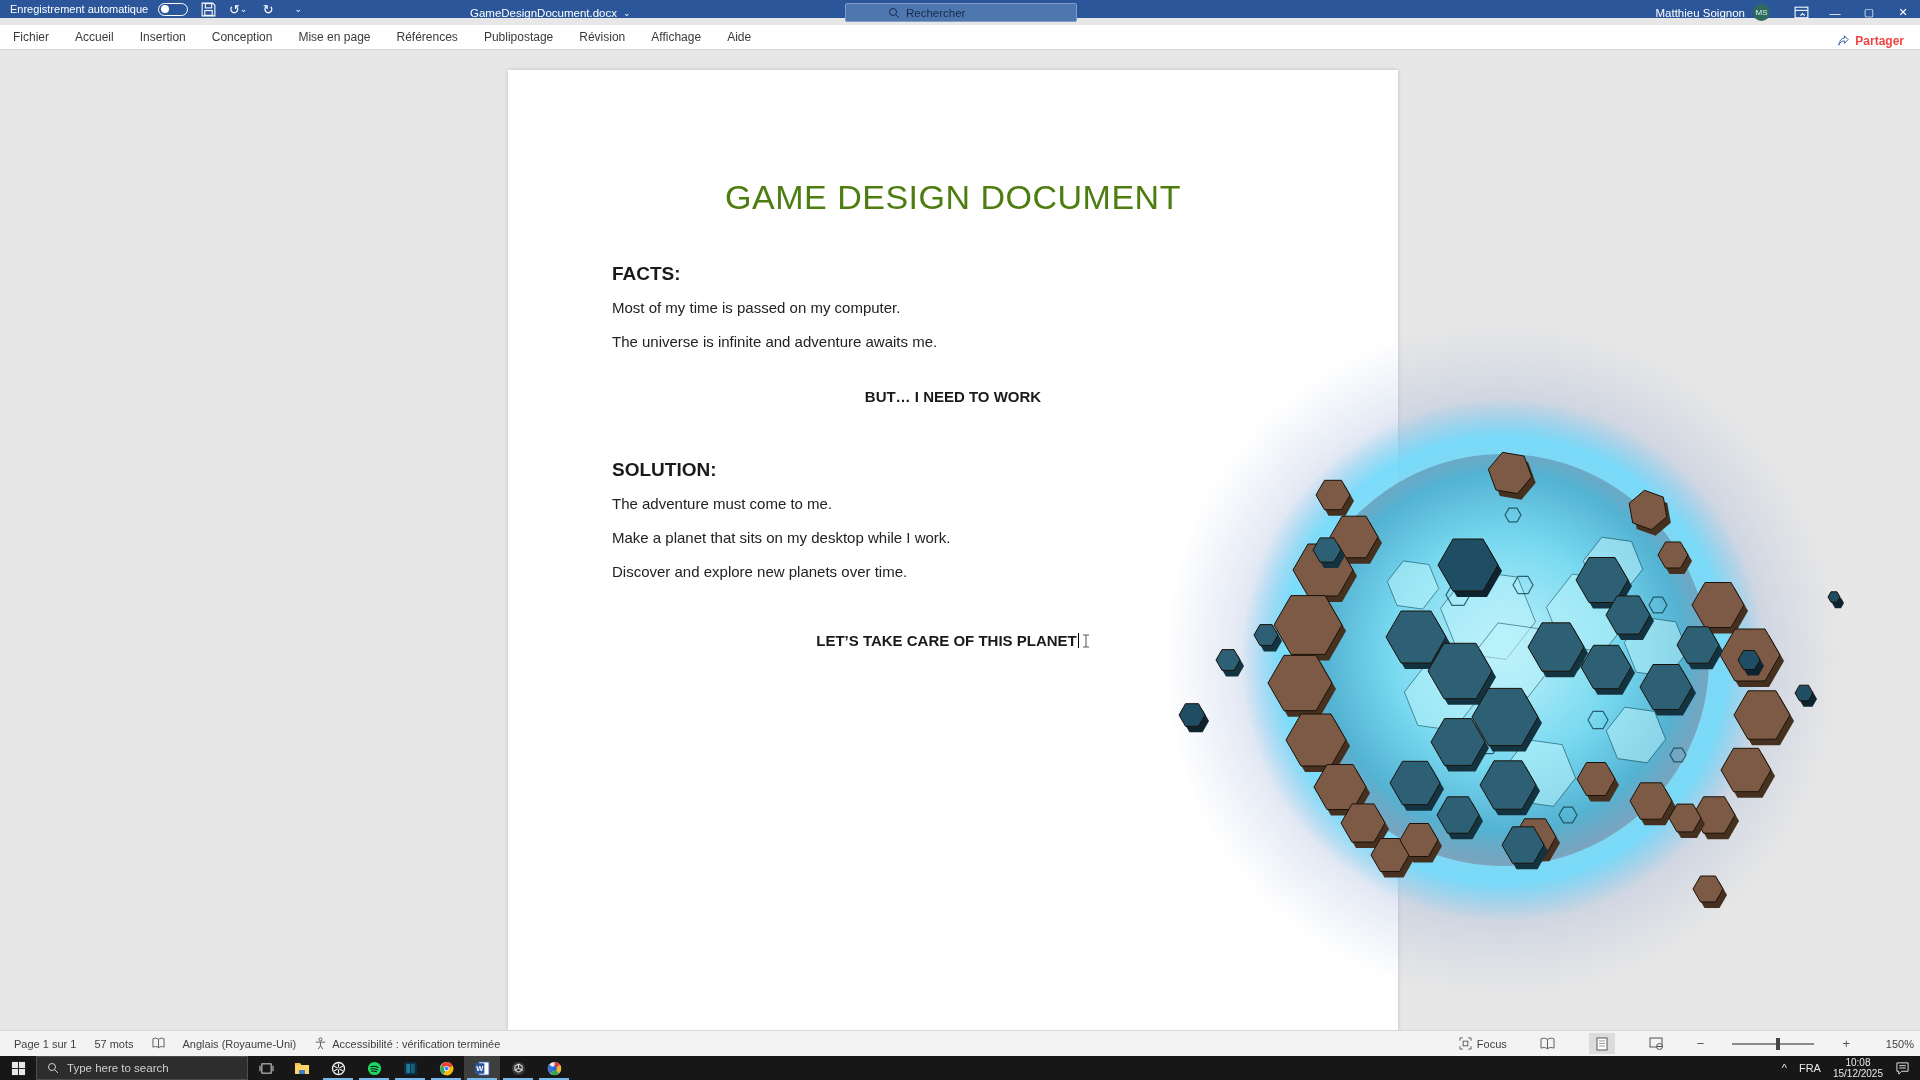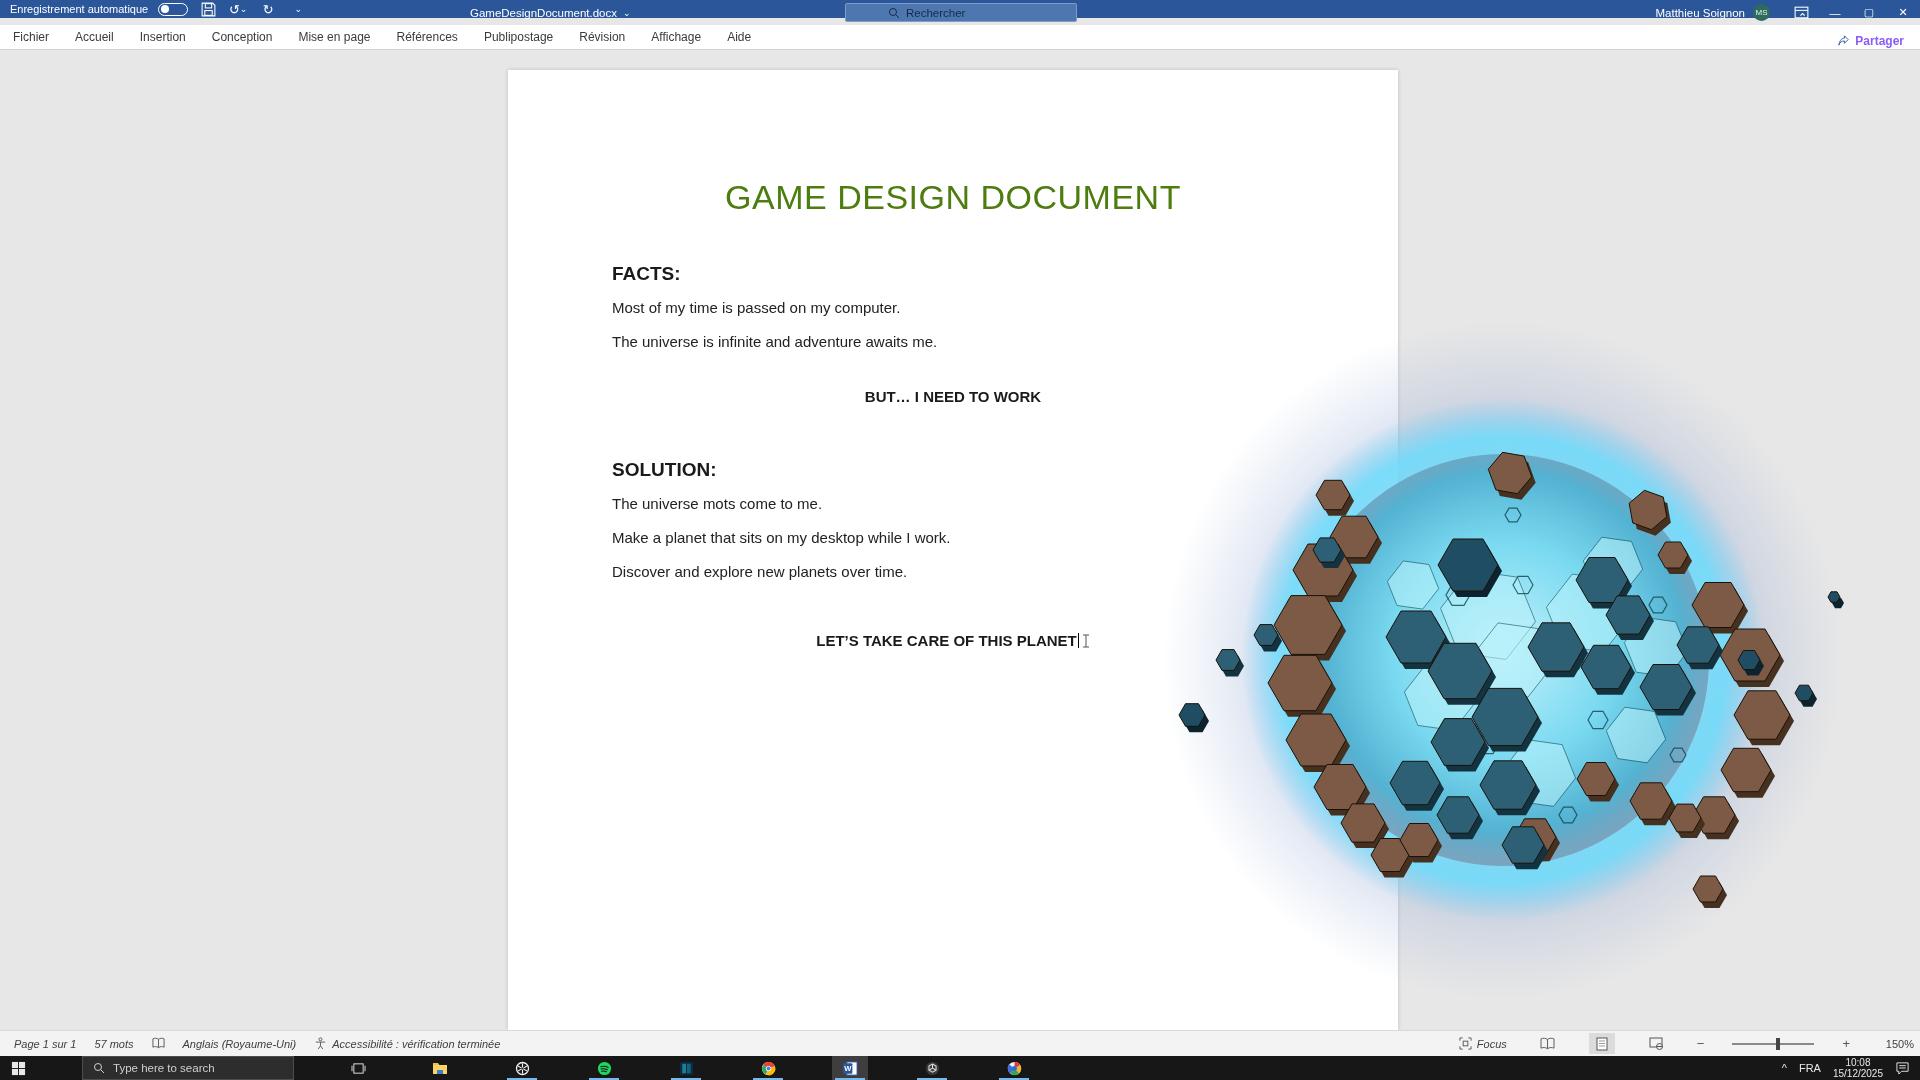--- a/index.html
+++ b/index.html
@@ -32,21 +32,21 @@
     justify-content:center; margin-right:14px; }
   .win-btn { width:34px; height:25px; display:flex; align-items:center;
     justify-content:center; font-size:11px; color:#fff; }
 
   
   #menubar { position:absolute; left:0; top:25px; width:1920px; height:25px;
     background:#ffffff; display:flex; align-items:center; border-bottom:1px solid #d4d4d4; }
   .menu-tab { padding:0 13px; font-size:12px; color:#3b3b3b; height:25px;
     display:flex; align-items:center; }
   #share-btn { position:absolute; right:8px; top:0; height:31px; display:flex;
-    align-items:center; gap:5px; color:#8b5cf6; font-size:12px; font-weight:bold; padding:0 8px; }
+    align-items:center; gap:5px; color:#ef4444; font-size:12px; font-weight:bold; padding:0 8px; }
 
   
   #docarea { position:absolute; left:0; top:51px; width:1920px; height:979px;
     background:#e7e7e7; }
   #page { position:absolute; left:508px; top:19px; width:890px; height:960px;
     background:#ffffff; box-shadow:0 0 4px rgba(0,0,0,0.18); color:#1a1a1a; }
   #page-inner { padding:0 104px; }
   .doc-title { margin-top:108px; font-size:34px; letter-spacing:0.5px;
     text-align:center; font-weight:400; color:#4d7c0f; }
   .doc-h { margin-top:46px; margin-bottom:14px; font-size:19px; font-weight:bold; }
@@ -58,34 +58,34 @@
   .caret-bar { display:inline-block; width:1px; height:15px; background:#000;
     vertical-align:-2px; margin-left:1px; }
   .ibeam { position:relative; display:inline-block; width:8px; height:14px;
     margin-left:3px; vertical-align:-2px; }
   .ibeam svg { position:absolute; left:0; top:0; }
 
   
   #statusbar { position:absolute; left:0; top:1030px; width:1920px; height:26px;
     background:#f3f3f3; border-top:1px solid #d9d9d9; color:#3f3f3f;
     font-size:11px; display:flex; align-items:center; }
-  .sb-item { margin-left:18px; display:flex; align-items:center; gap:5px; white-space:nowrap;font-style:italic; }
+  .sb-item { margin-left:18px; display:flex; align-items:center; gap:5px; white-space:nowrap; }
   .sb-item:first-child { margin-left:14px; }
   .sb-right { position:absolute; right:6px; top:0; height:25px; display:flex;
     align-items:center; gap:28px; }
   .view-btn { width:26px; height:21px; display:flex; align-items:center; justify-content:center; }
   .view-btn.selected { background:#dcdcdc; }
   .zoom-track { width:82px; height:2px; background:#8a8a8a; position:relative; }
   .zoom-knob { position:absolute; left:44px; top:-5px; width:4px; height:12px; background:#444; }
   .zoom-sign { font-size:13px; color:#555; }
   .zoom-pct { width:36px; text-align:right; }
 
   
   #taskbar { position:absolute; left:0; top:1056px; width:1920px; height:24px;
-    background:#171717; display:flex; align-items:stretch; color:#e8e8e8;gap:46px; }
+    background:#171717; display:flex; align-items:stretch; color:#e8e8e8; }
   #start-btn { width:36px; display:flex; align-items:center; justify-content:center; }
   #tb-searchbox { width:212px; background:#2d2d2d; border:1px solid #4d4d4d;
     display:flex; align-items:center; gap:8px; padding-left:10px;
     color:#cfcfcf; font-size:11.5px; }
   .tb-app { width:36px; position:relative; display:flex; align-items:center;
     justify-content:center; }
   .tb-app.active { background:rgba(255,255,255,0.17); }
   .tb-app .underline { position:absolute; left:3px; right:3px; bottom:0;
     height:2px; background:#76b9ed; }
   .tray { position:absolute; right:0; top:0; height:24px; display:flex;
@@ -171,21 +171,21 @@
 
 <div id="docarea">
   <div id="page">
     <div id="page-inner">
       <div class="doc-title">GAME DESIGN DOCUMENT</div>
       <div class="doc-h">FACTS:</div>
       <p class="doc-p">Most of my time is passed on my computer.</p>
       <p class="doc-p">The universe is infinite and adventure awaits me.</p>
       <div class="doc-center interlude">BUT… I NEED TO WORK</div>
       <div class="doc-h solution">SOLUTION:</div>
-      <p class="doc-p">The universe mots come to me.</p>
+      <p class="doc-p">The adventure must come to me.</p>
       <p class="doc-p">Make a planet that sits on my desktop while I work.</p>
       <p class="doc-p">Discover and explore new planets over time.</p>
       <div class="doc-center closing">
         <span>LET’S TAKE CARE OF THIS PLANET</span><span class="caret-bar"></span><span class="ibeam"><svg width="8" height="14" viewBox="0 0 8 14">
               <path d="M1 1h6M4 1v12M1 13h6" stroke="#555" fill="none"></path>
             </svg></span>
       </div>
     </div>
   </div>
 </div>

